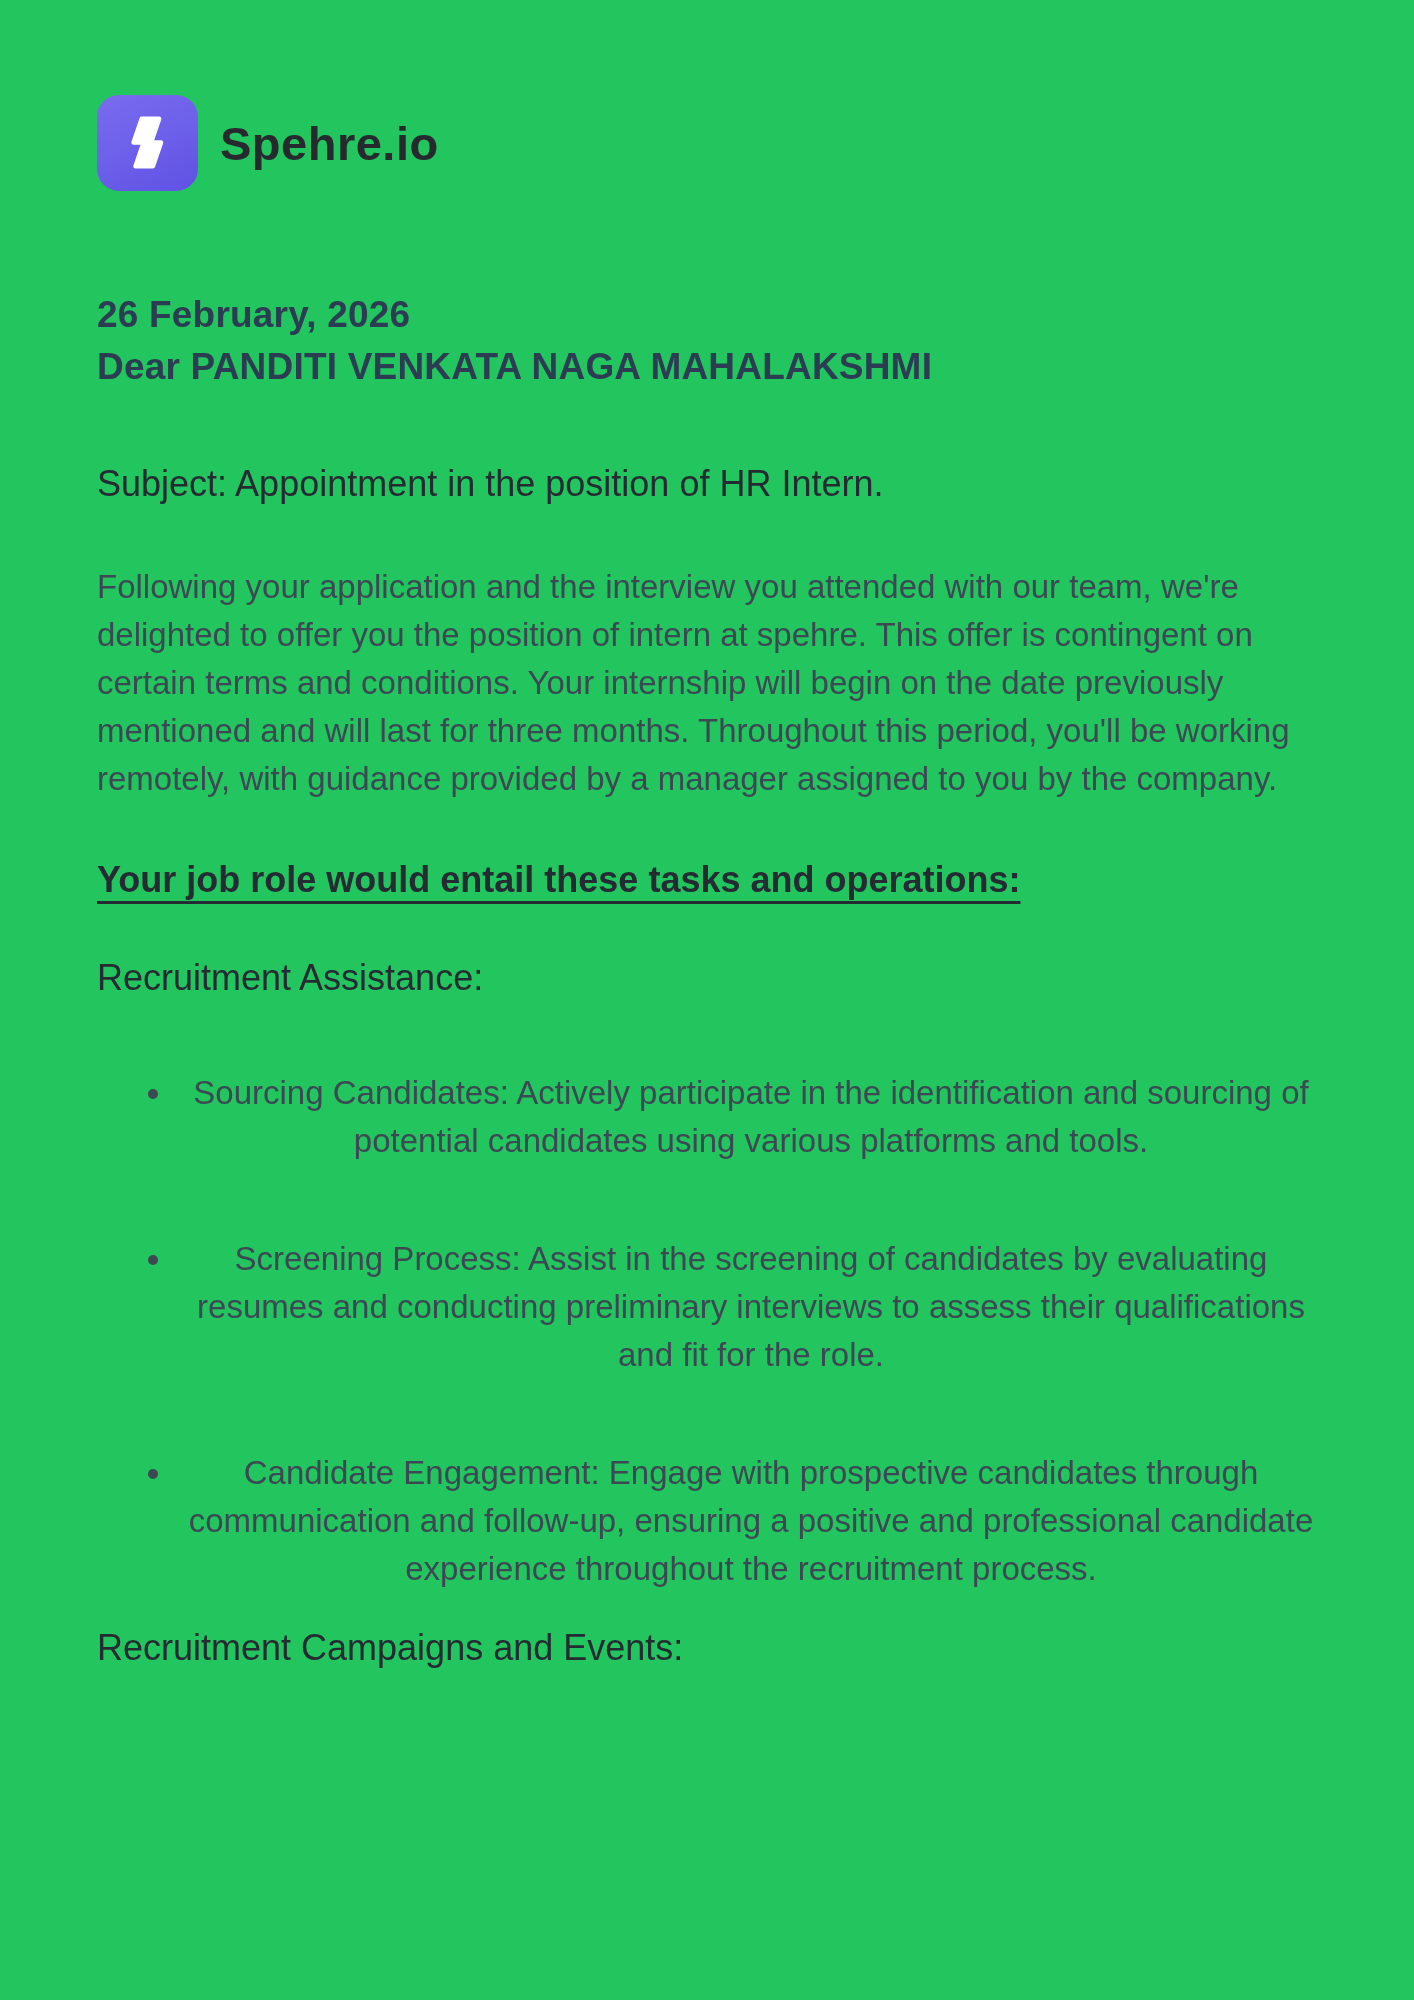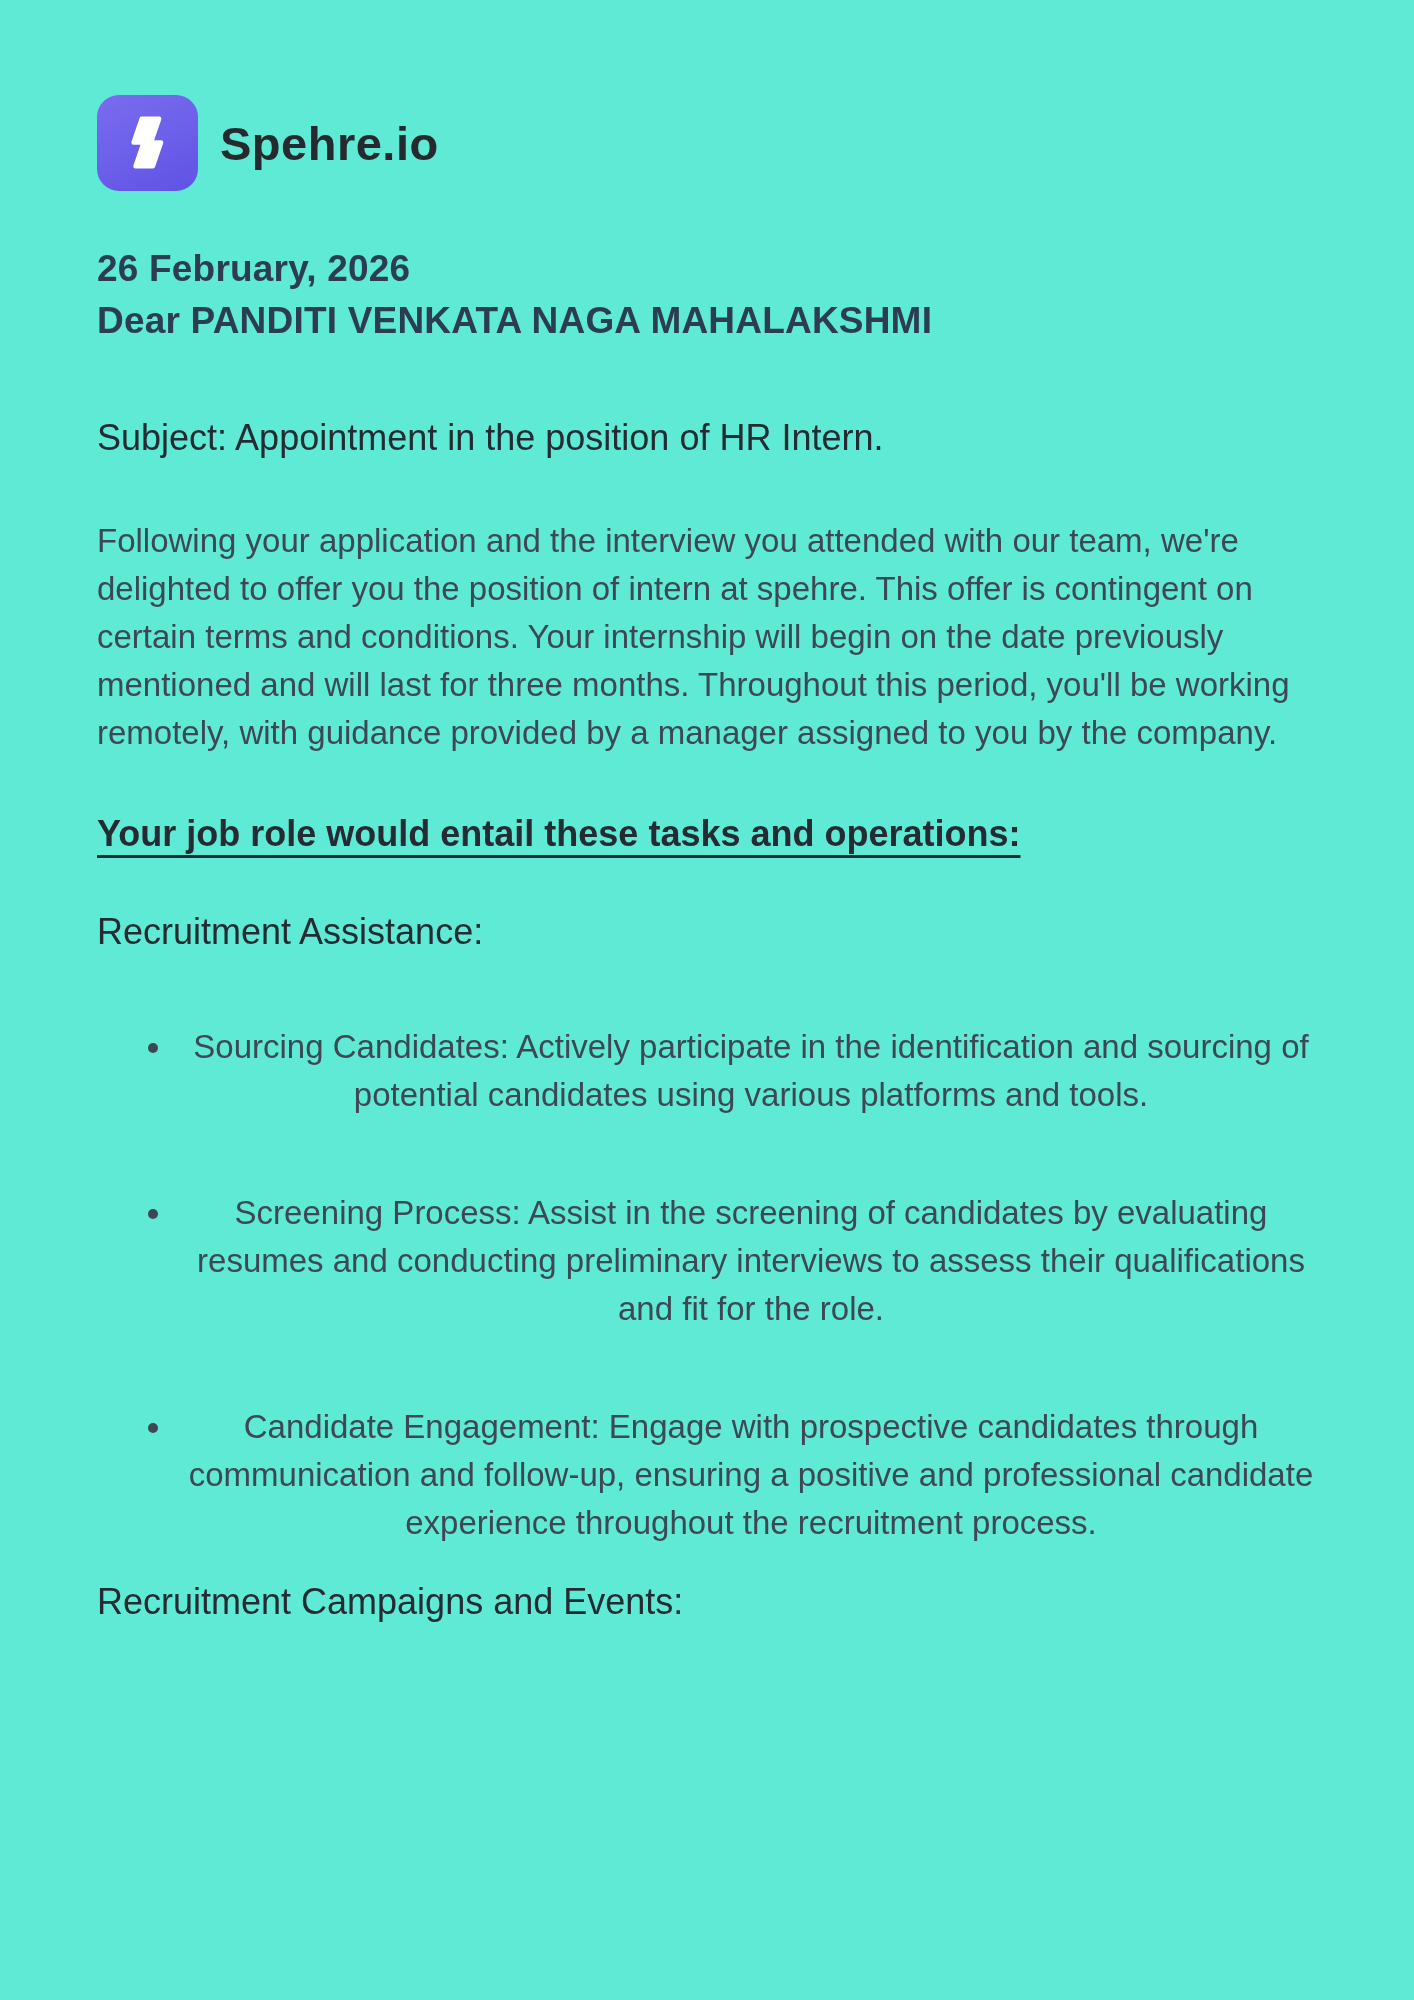--- a/index.html
+++ b/index.html
@@ -7,21 +7,21 @@
     padding: 0;
     background: #ffffff;
   }
   .page {
     position: relative;
     width: 1414px;
     min-height: 2000px;
     margin: 0 auto;
     box-sizing: border-box;
     padding: 95px 95px 60px 97px;
-    background: #5eead4;
+    background: #22c55e;
     font-family: "Liberation Sans", sans-serif;
     color: #3d4854;
   }
   
   .brand {
     display: flex;
     align-items: center;
     gap: 22px;
   }
   .logo {
@@ -40,21 +40,21 @@
     display: block;
   }
   .brand-name {
     font-size: 47px;
     font-weight: 700;
     color: #26292e;
     letter-spacing: 0.5px;
   }
   
   .date-block {
-    margin-top: 52px;
+    margin-top: 98px;
   }
   .date-line, .salutation-line {
     margin: 0;
     font-size: 37px;
     line-height: 52px;
     font-weight: 700;
     color: #2c3d53;
     letter-spacing: 0.2px;
   }
   .subject-line {

